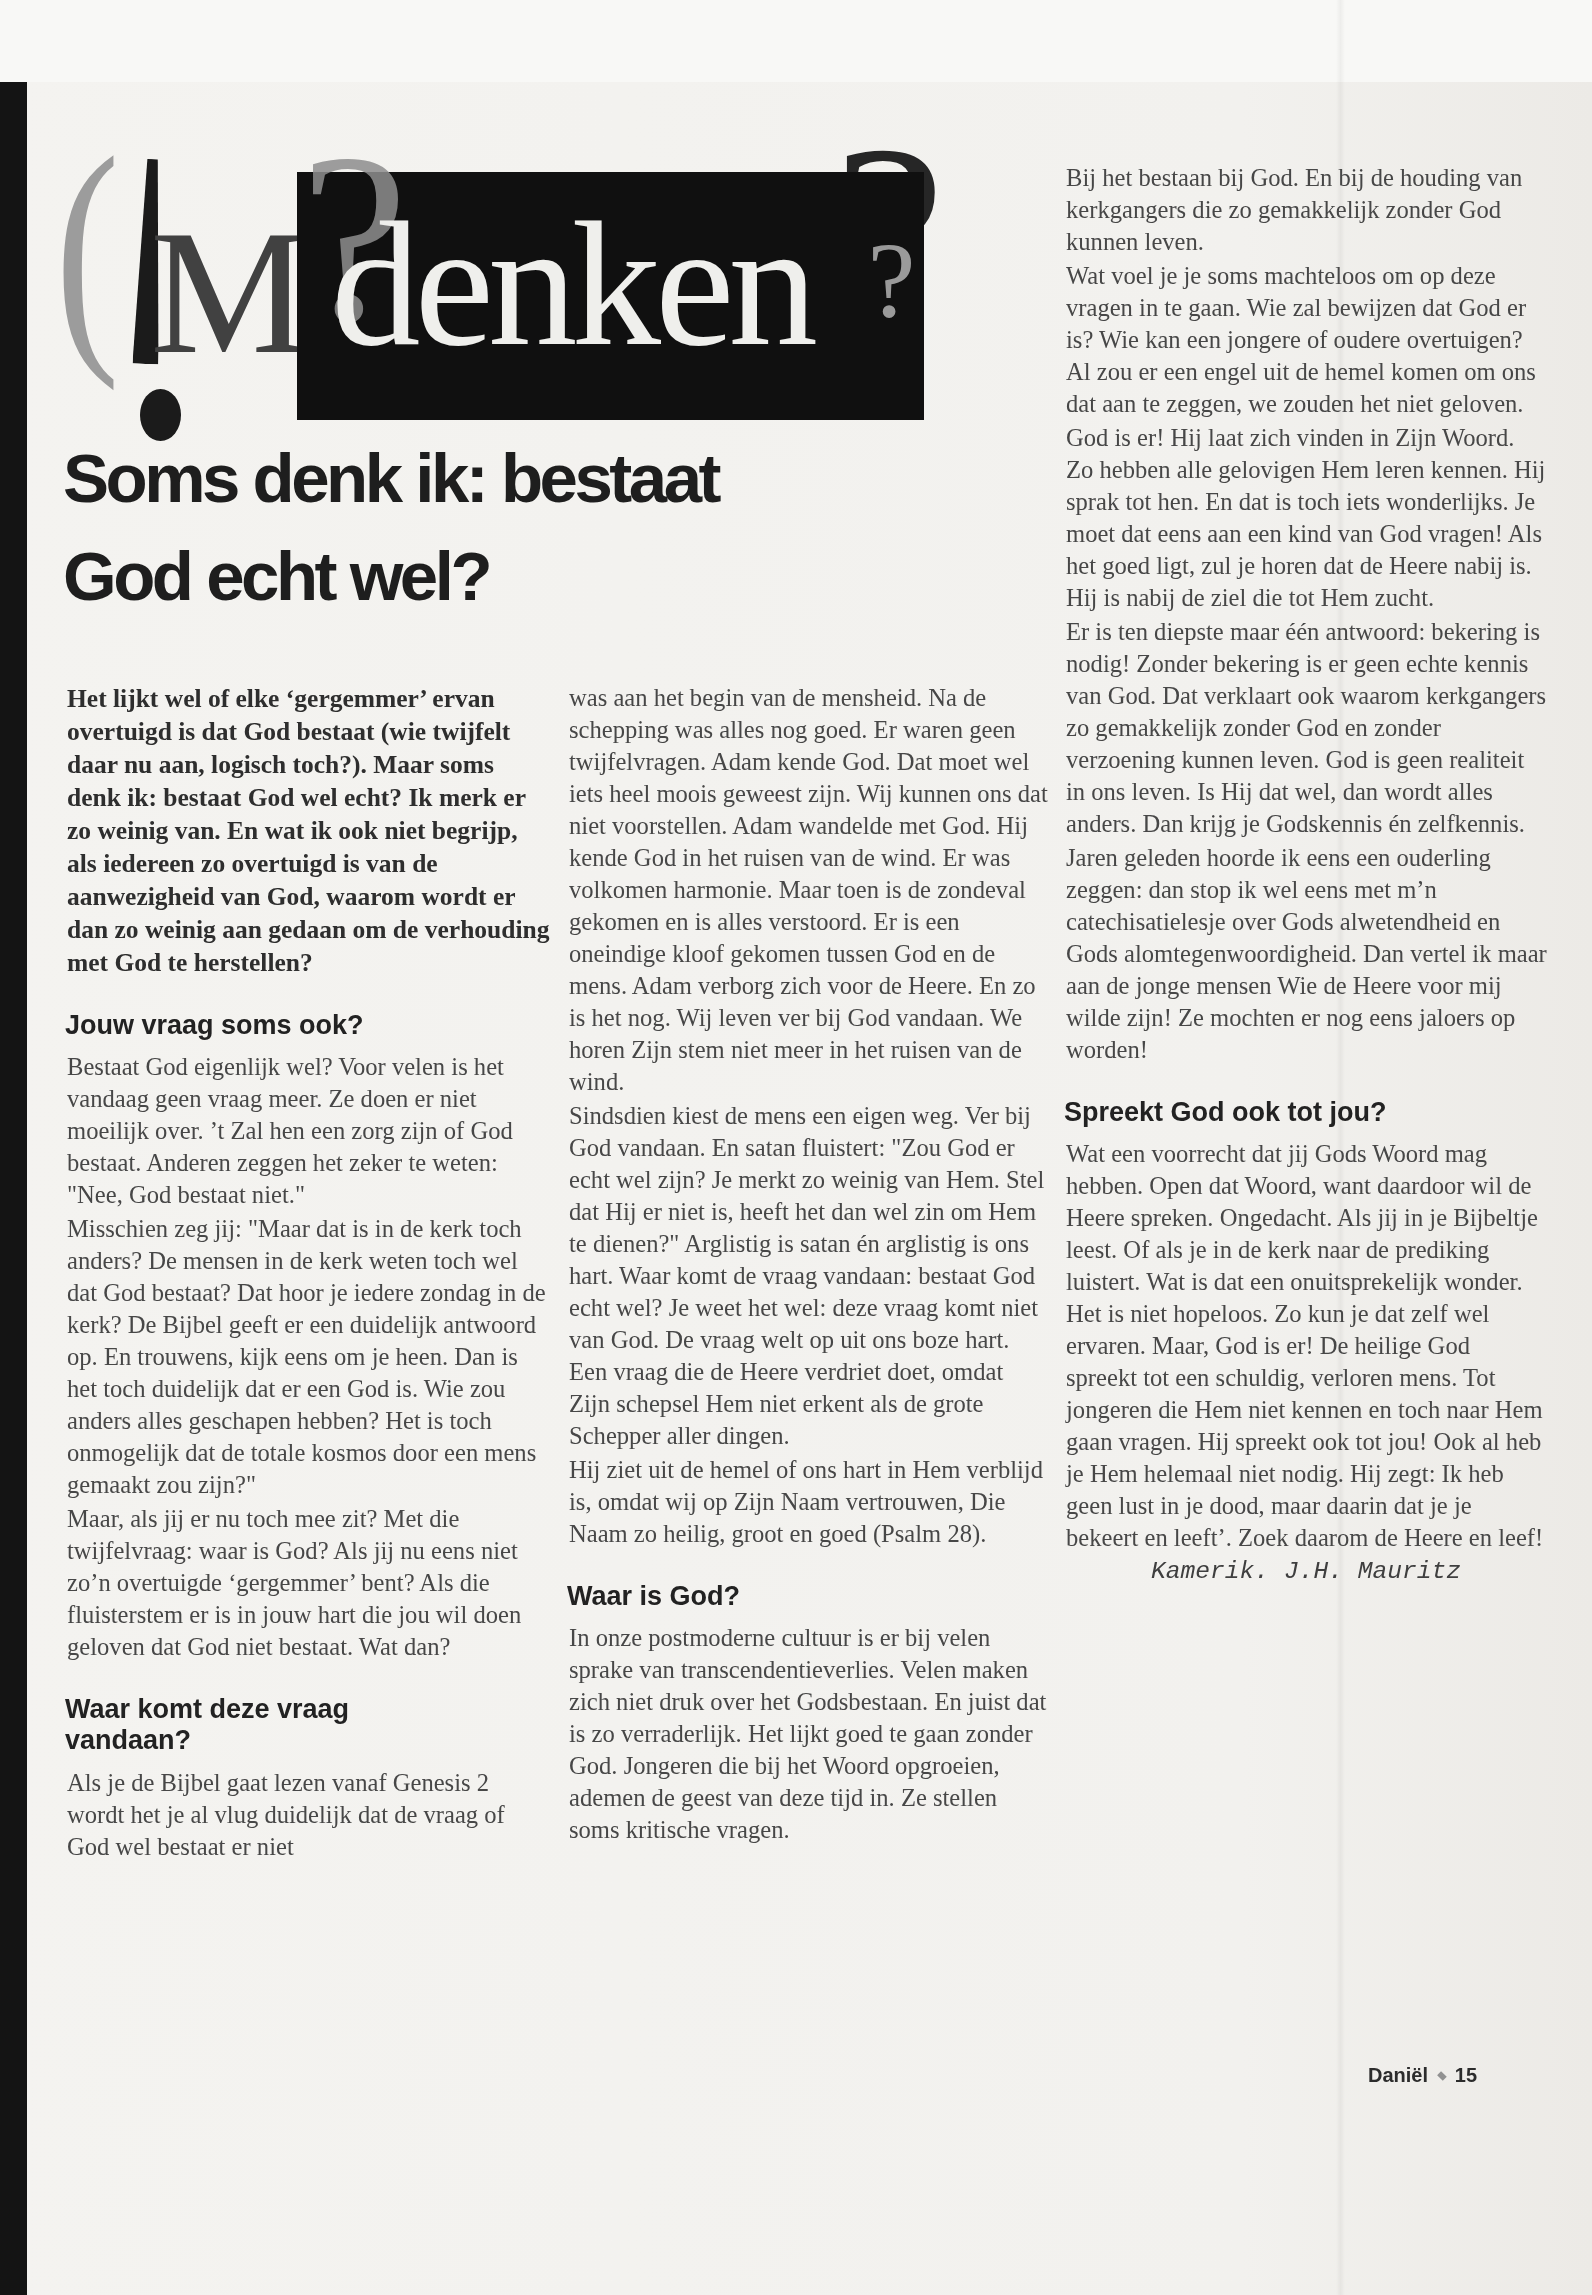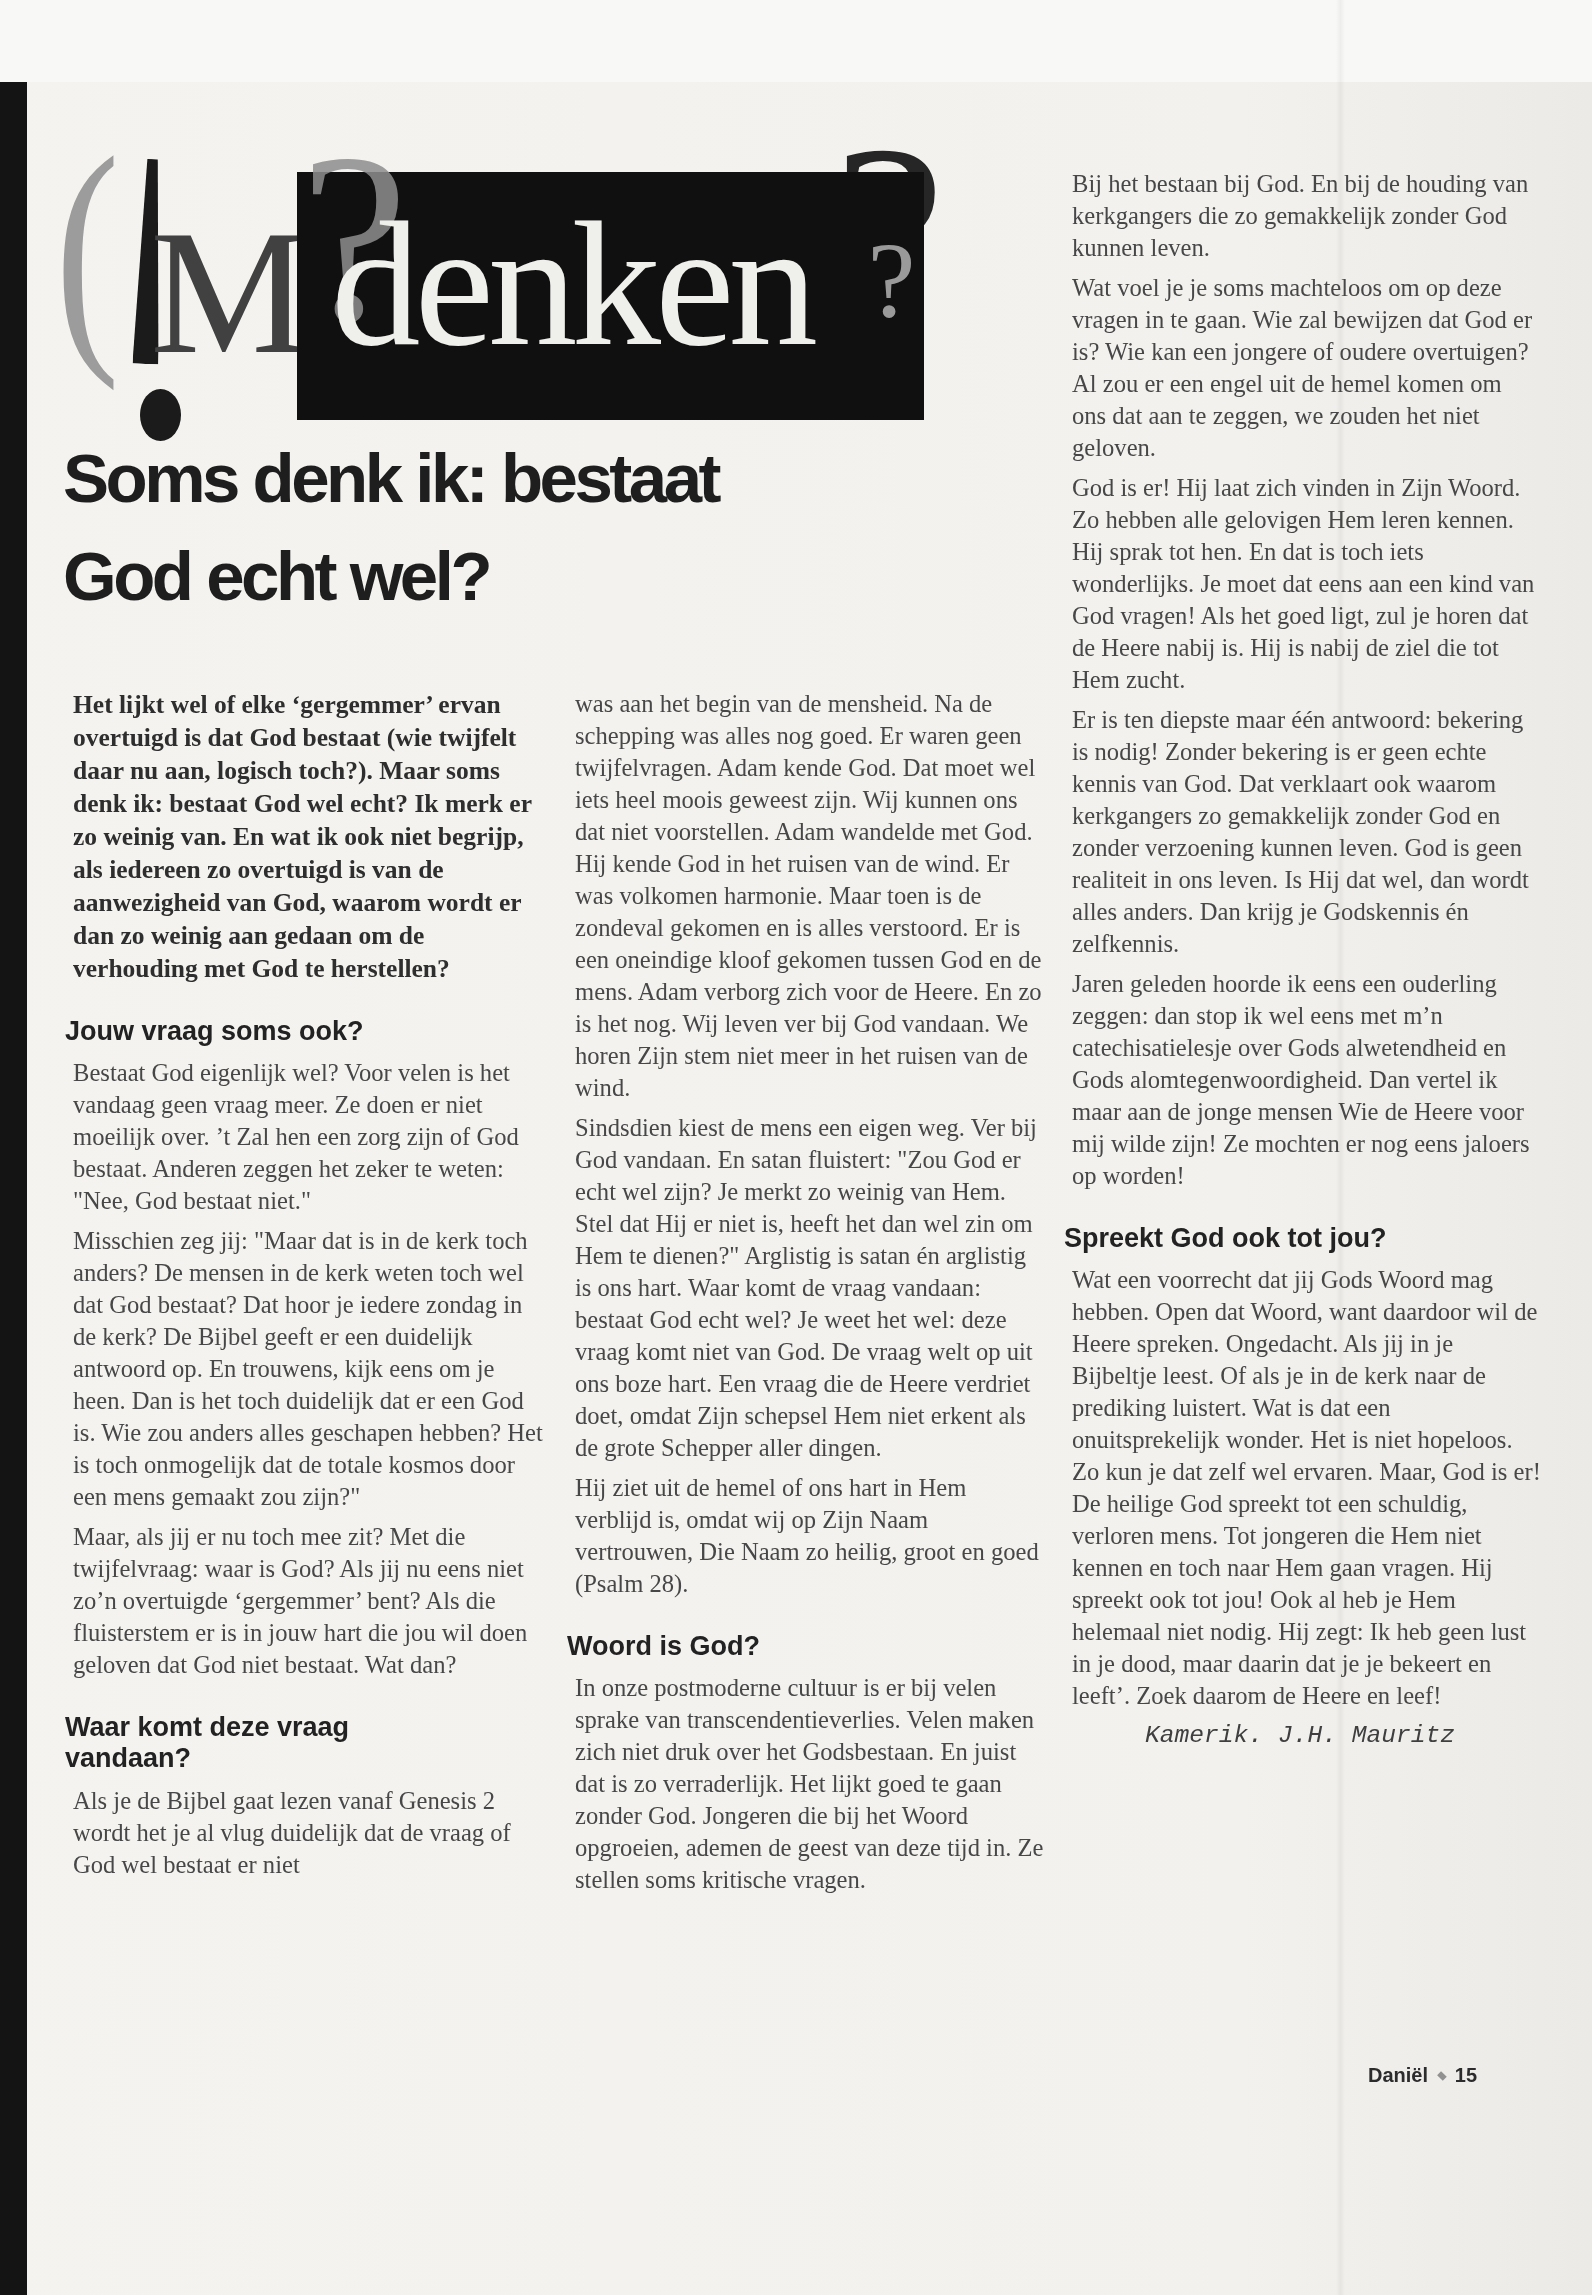--- a/index.html
+++ b/index.html
@@ -37,21 +37,21 @@
                      font-size:250px;line-height:1;color:#262626;z-index:1;}
 
   
   .title{position:absolute;left:63px;top:430px;width:992px;
          font-family:"Liberation Sans",sans-serif;font-weight:bold;
          font-size:69px;line-height:98px;letter-spacing:-3.5px;color:#1e1e1e;}
 
   
   .col{position:absolute;width:488px;font-size:24.6px;line-height:32px;color:#474747;
        text-align:left;hyphens:auto;-webkit-hyphens:auto;}
-  .col p{margin:8px;}
+  .col p{margin:2px;}
   .col1{left:65px;top:680px;}
   .col2{left:567px;top:680px;width:485px;}
   .col3{left:1064px;top:160px;width:485px;}
   .intro{font-weight:bold;color:#2e2e2e;font-size:25.5px;line-height:33px;}
   .h{font-family:"Liberation Sans",sans-serif;font-weight:bold;font-size:27px;line-height:1.15;
      color:#222;margin:31px 0 10.4px 0;}
   .h-narrow{max-width:388px;}
   .sig{margin-top:54px;padding-right:86px;text-align:right;font-style:italic;color:#3f3f3f;font-family:Liberation Mono, monospace;}
 
   
@@ -92,21 +92,21 @@
     <p>Misschien zeg jij: "Maar dat is in de kerk toch anders? De mensen in de kerk weten toch wel dat God bestaat? Dat hoor je iedere zondag in de kerk? De Bijbel geeft er een duidelijk antwoord op. En trouwens, kijk eens om je heen. Dan is het toch duidelijk dat er een God is. Wie zou anders alles geschapen hebben? Het is toch onmogelijk dat de totale kosmos door een mens gemaakt zou zijn?"</p>
     <p>Maar, als jij er nu toch mee zit? Met die twijfelvraag: waar is God? Als jij nu eens niet zo’n overtuigde ‘gergemmer’ bent? Als die fluisterstem er is in jouw hart die jou wil doen geloven dat God niet bestaat. Wat dan?</p>
     <h3 class="h h-narrow">Waar komt deze vraag vandaan?</h3>
     <p>Als je de Bijbel gaat lezen vanaf Genesis 2 wordt het je al vlug duidelijk dat de vraag of God wel bestaat er niet</p>
   </div>
 
   <div class="col col2">
     <p>was aan het begin van de mensheid. Na de schepping was alles nog goed. Er waren geen twijfelvragen. Adam kende God. Dat moet wel iets heel moois geweest zijn. Wij kunnen ons dat niet voorstellen. Adam wandelde met God. Hij kende God in het ruisen van de wind. Er was volkomen harmonie. Maar toen is de zondeval gekomen en is alles verstoord. Er is een oneindige kloof gekomen tussen God en de mens. Adam verborg zich voor de Heere. En zo is het nog. Wij leven ver bij God vandaan. We horen Zijn stem niet meer in het ruisen van de wind.</p>
     <p>Sindsdien kiest de mens een eigen weg. Ver bij God vandaan. En satan fluistert: "Zou God er echt wel zijn? Je merkt zo weinig van Hem. Stel dat Hij er niet is, heeft het dan wel zin om Hem te dienen?" Arglistig is satan én arglistig is ons hart. Waar komt de vraag vandaan: bestaat God echt wel? Je weet het wel: deze vraag komt niet van God. De vraag welt op uit ons boze hart. Een vraag die de Heere verdriet doet, omdat Zijn schepsel Hem niet erkent als de grote Schepper aller dingen.</p>
     <p>Hij ziet uit de hemel of ons hart in Hem verblijd is, omdat wij op Zijn Naam vertrouwen, Die Naam zo heilig, groot en goed (Psalm 28).</p>
-    <h3 class="h">Woord is God?</h3>
+    <h3 class="h">Waar is God?</h3>
     <p>In onze postmoderne cultuur is er bij velen sprake van transcendentieverlies. Velen maken zich niet druk over het Godsbestaan. En juist dat is zo verraderlijk. Het lijkt goed te gaan zonder God. Jongeren die bij het Woord opgroeien, ademen de geest van deze tijd in. Ze stellen soms kritische vragen.</p>
   </div>
 
   <div class="col col3">
     <p>Bij het bestaan bij God. En bij de houding van kerkgangers die zo gemakkelijk zonder God kunnen leven.</p>
     <p>Wat voel je je soms machteloos om op deze vragen in te gaan. Wie zal bewijzen dat God er is? Wie kan een jongere of oudere overtuigen? Al zou er een engel uit de hemel komen om ons dat aan te zeggen, we zouden het niet geloven.</p>
     <p>God is er! Hij laat zich vinden in Zijn Woord. Zo hebben alle gelovigen Hem leren kennen. Hij sprak tot hen. En dat is toch iets wonderlijks. Je moet dat eens aan een kind van God vragen! Als het goed ligt, zul je horen dat de Heere nabij is. Hij is nabij de ziel die tot Hem zucht.</p>
     <p>Er is ten diepste maar één antwoord: bekering is nodig! Zonder bekering is er geen echte kennis van God. Dat verklaart ook waarom kerkgangers zo gemakkelijk zonder God en zonder verzoening kunnen leven. God is geen realiteit in ons leven. Is Hij dat wel, dan wordt alles anders. Dan krijg je Godskennis én zelfkennis.</p>
     <p>Jaren geleden hoorde ik eens een ouderling zeggen: dan stop ik wel eens met m’n catechisatielesje over Gods alwetendheid en Gods alomtegenwoordigheid. Dan vertel ik maar aan de jonge mensen Wie de Heere voor mij wilde zijn! Ze mochten er nog eens jaloers op worden!</p>
     <h3 class="h">Spreekt God ook tot jou?</h3>

